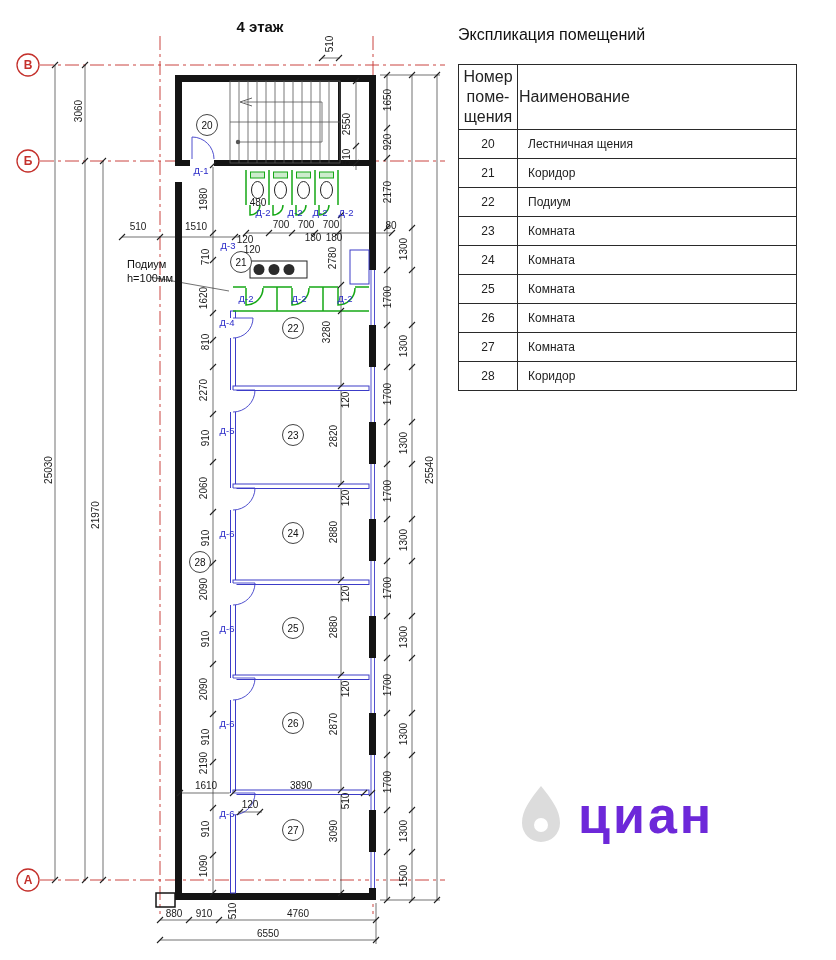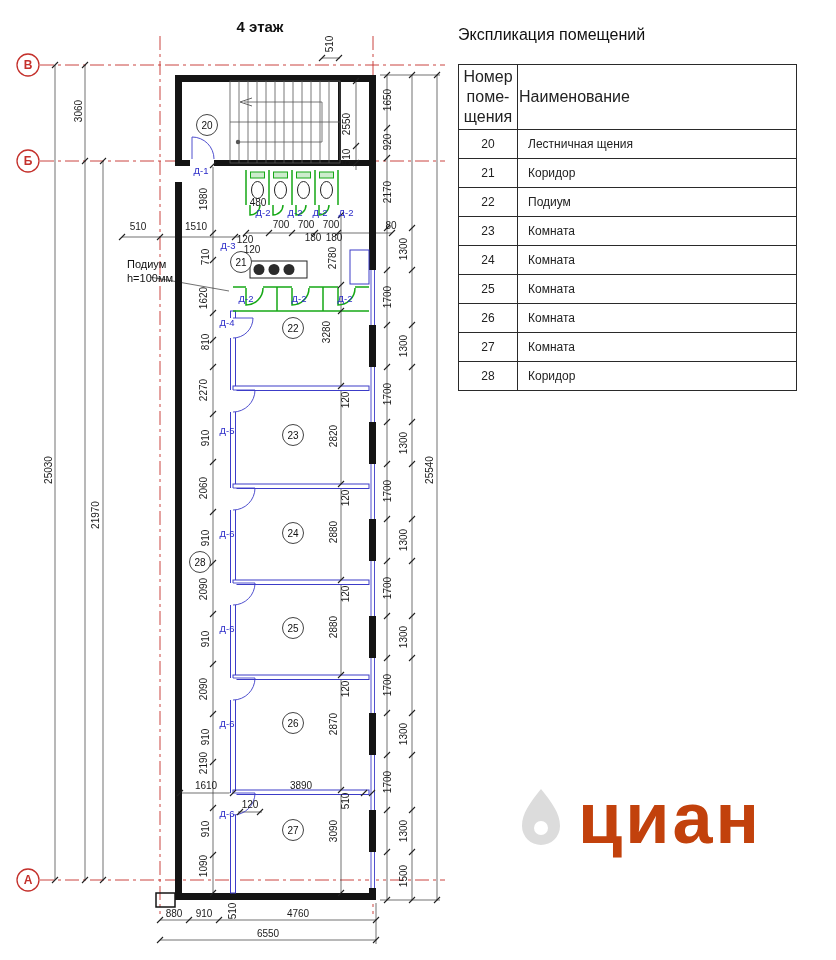--- a/index.html
+++ b/index.html
@@ -33,21 +33,21 @@
   .schedule th{height:62px;font-size:16px;vertical-align:middle;}
   .schedule th.c1{white-space:pre-line;line-height:1.25;}
   .schedule td{height:26px;font-size:12px;}
   .c1{width:56px;text-align:center;}
   .c2{width:276px;}
   td.c2{padding-left:10px;text-align:left;}
   th.c2{text-align:left;}
   
   .watermark{position:absolute;left:514px;top:782px;display:flex;align-items:center;
              gap:10px;pointer-events:none;}
-  .wm-text{font-size:72px;font-weight:bold;color:#c2410c;letter-spacing:3px;line-height:1;}
+  .wm-text{font-size:52px;font-weight:bold;color:#6d28d9;letter-spacing:3px;line-height:1;}
 </style>
 </head>
 <body>
 
 <div class="page">
 
   <div class="plan-title">4 этаж</div>
 
   <svg id="plan" width="460" height="960" viewBox="0 0 460 960">
 

